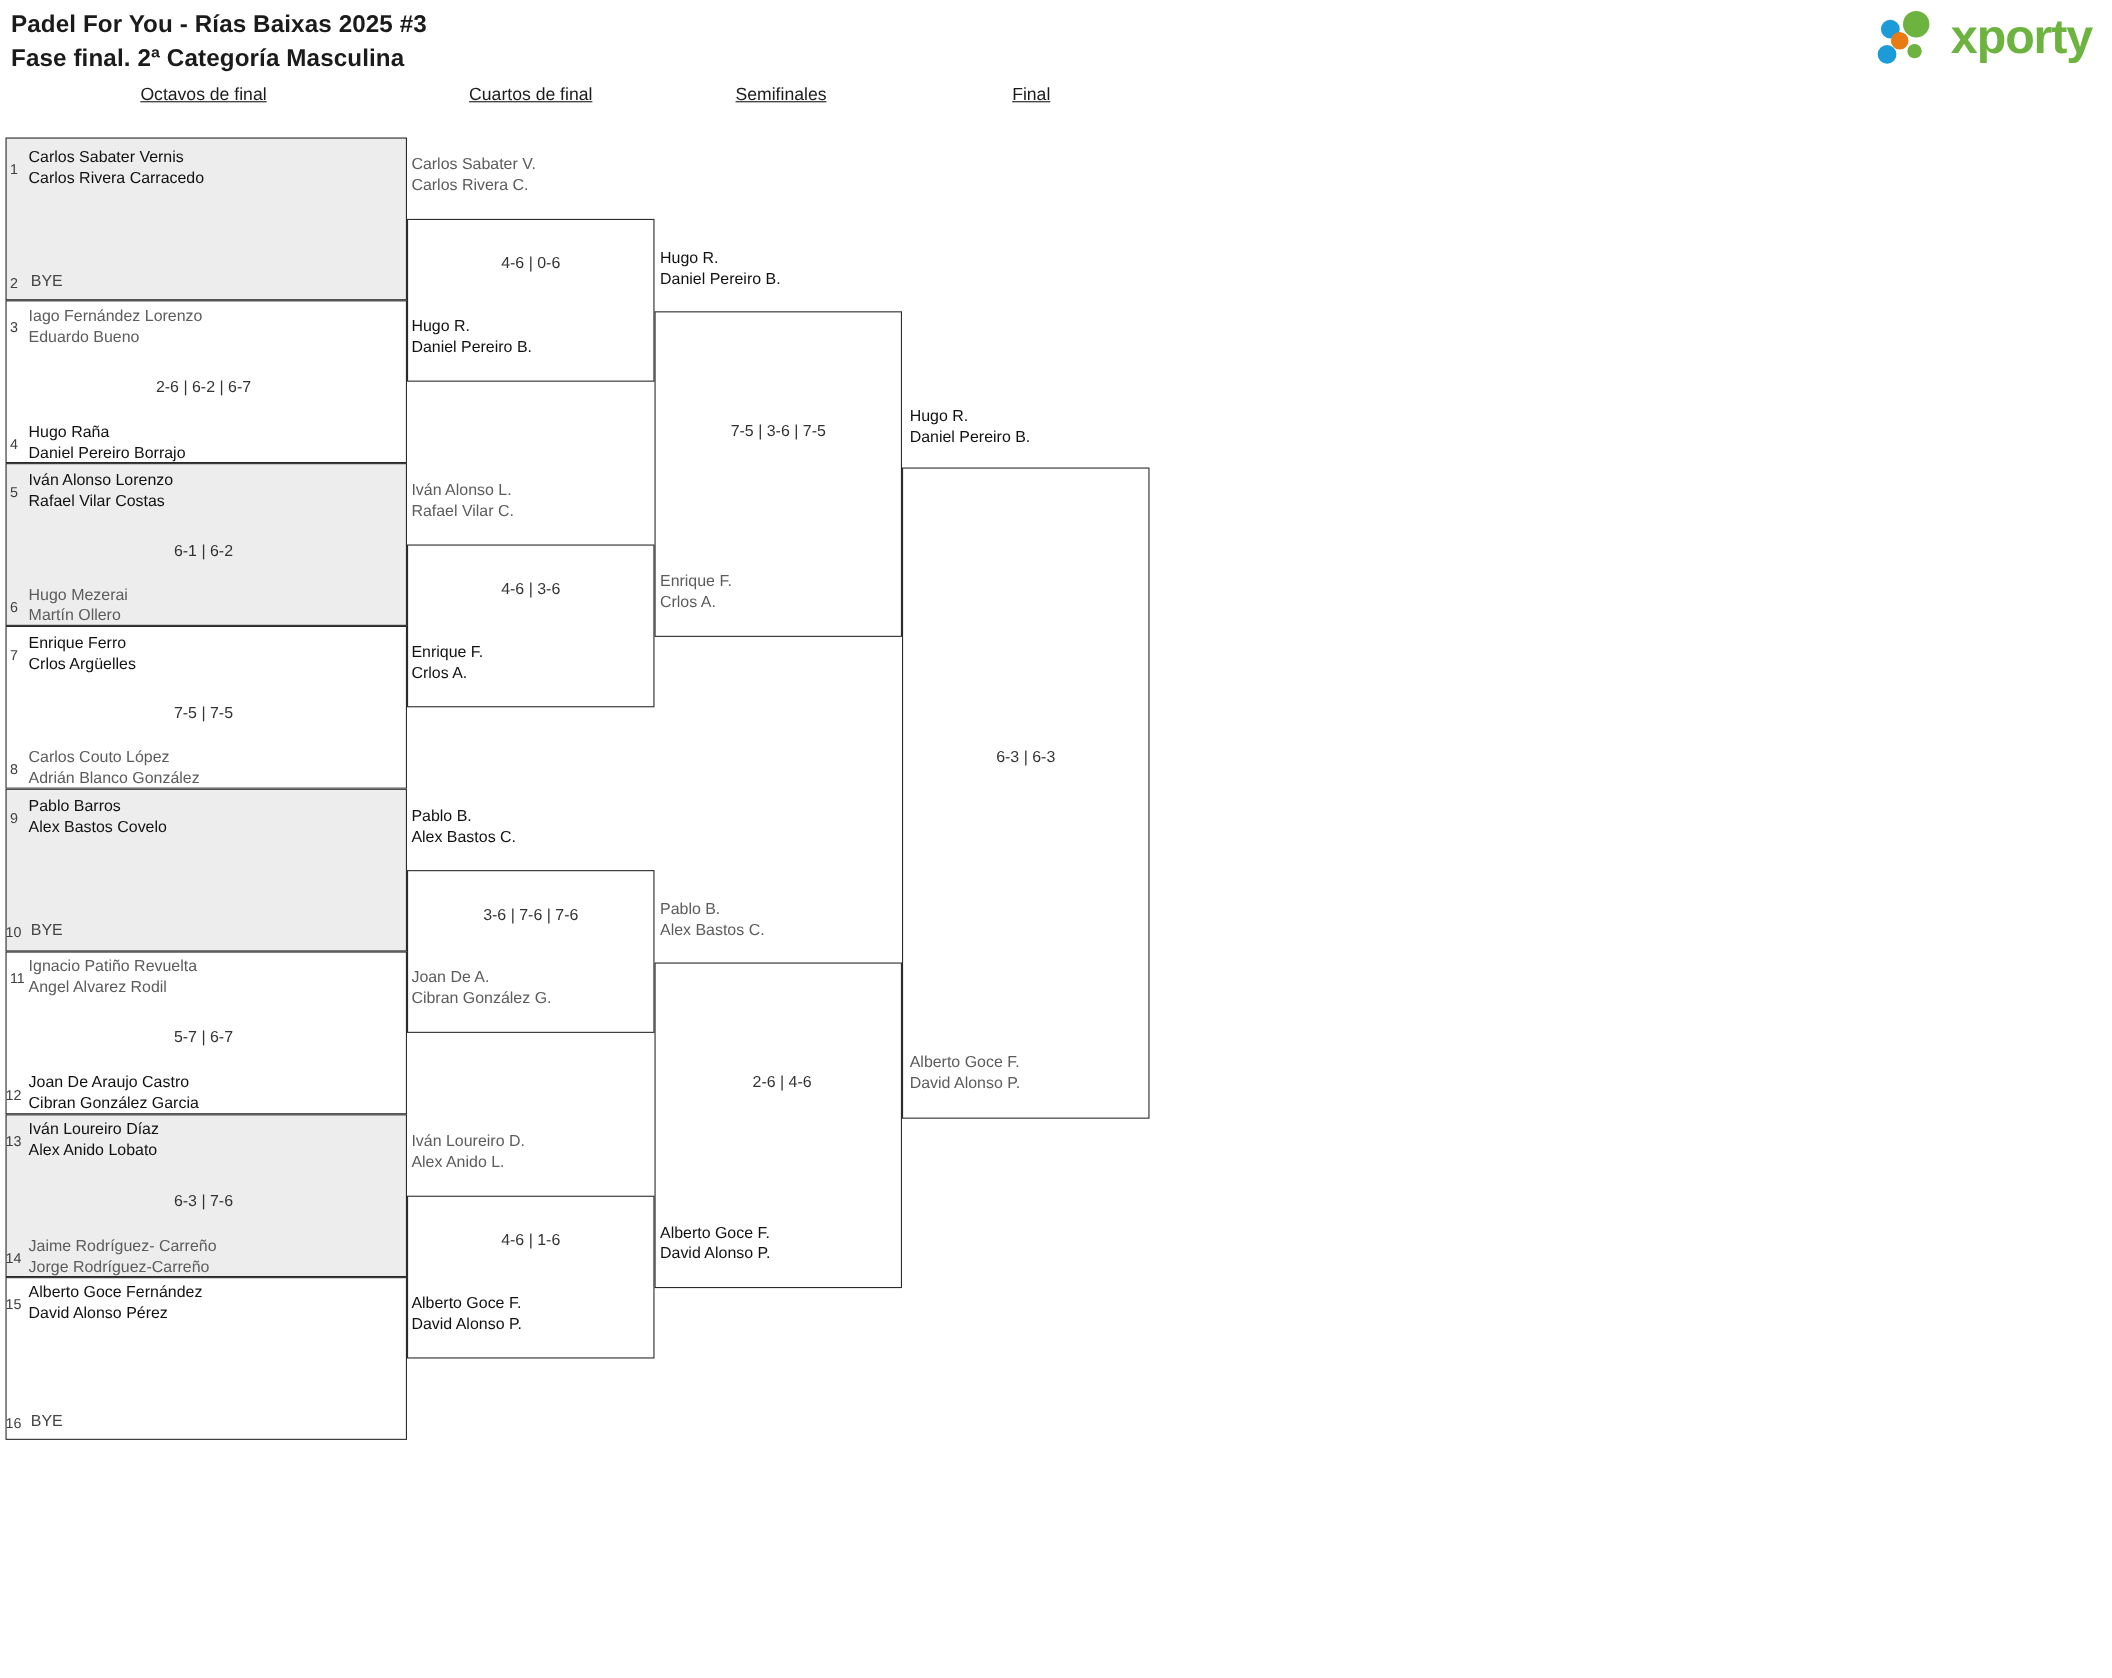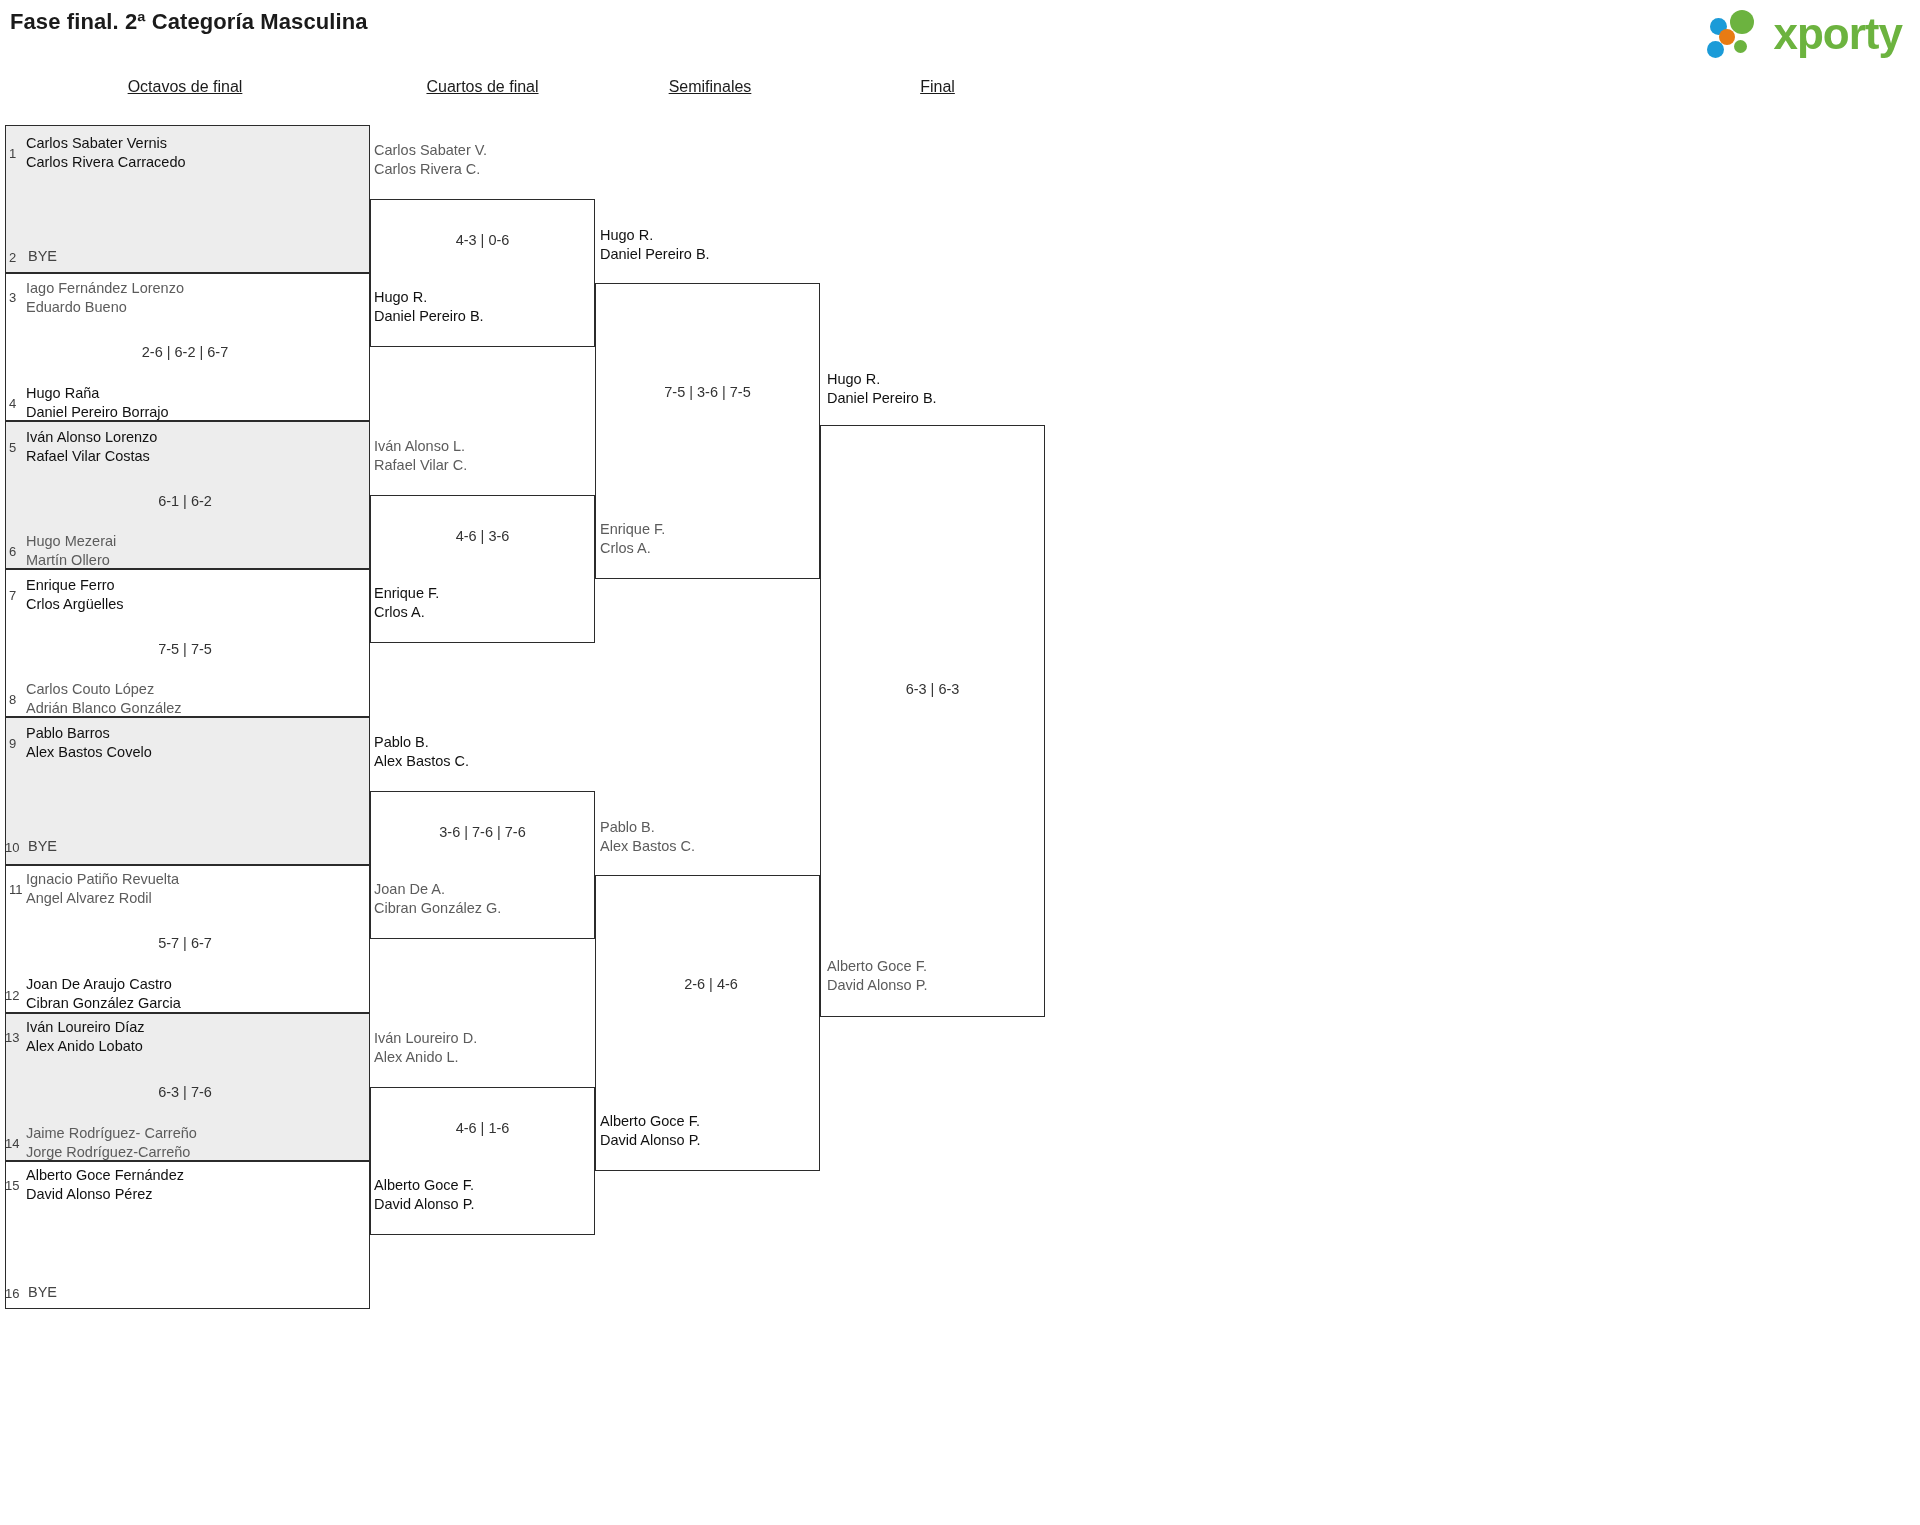--- a/index.html
+++ b/index.html
@@ -54,20 +54,21 @@
     position: absolute; font-size: 14.5px; color: #333333;
     line-height: 19px; white-space: nowrap; text-align: center;
   }
 </style>
 </head>
 <body>
 
 <div id="root">
 
   <div class="title-block">
+    <div class="title-line">Padel For You - Rías Baixas 2025 #3</div>
     <div class="title-line">Fase final. 2ª Categoría Masculina</div>
   </div>
 
   <div class="logo">
     <div class="logo-dots">
       <i style="left:8px;  top:10px; width:17px; height:17px; background:#1b9bd8;"></i>
       <i style="left:28px; top:2px;  width:24px; height:24px; background:#6cb33f;"></i>
       <i style="left:17px; top:21px; width:16px; height:16px; background:#e87b13;"></i>
       <i style="left:5px;  top:33px; width:17px; height:17px; background:#1b9bd8;"></i>
       <i style="left:32px; top:32px; width:13px; height:13px; background:#6cb33f;"></i>
@@ -170,21 +171,21 @@
     <span class="ln">David Alonso Pérez</span>
   </div>
   <div class="seed" style="left:5px; top:1286px;">16</div>
   <div class="bye" style="left:28px; top:1283px;">BYE</div>
 
   <div class="team lose" style="left:374px; top:141px;">
     <span class="ln">Carlos Sabater V.</span>
     <span class="ln">Carlos Rivera C.</span>
   </div>
   <div class="box" style="left:370px; top:199px; width:225px; height:148px;"></div>
-  <div class="score" style="left:370px; top:231px; width:225px;">4-3 | 0-6</div>
+  <div class="score" style="left:370px; top:231px; width:225px;">4-6 | 0-6</div>
   <div class="team win" style="left:374px; top:288px;">
     <span class="ln">Hugo R.</span>
     <span class="ln">Daniel Pereiro B.</span>
   </div>
 
   <div class="team lose" style="left:374px; top:437px;">
     <span class="ln">Iván Alonso L.</span>
     <span class="ln">Rafael Vilar C.</span>
   </div>
   <div class="box" style="left:370px; top:495px; width:225px; height:148px;"></div>

